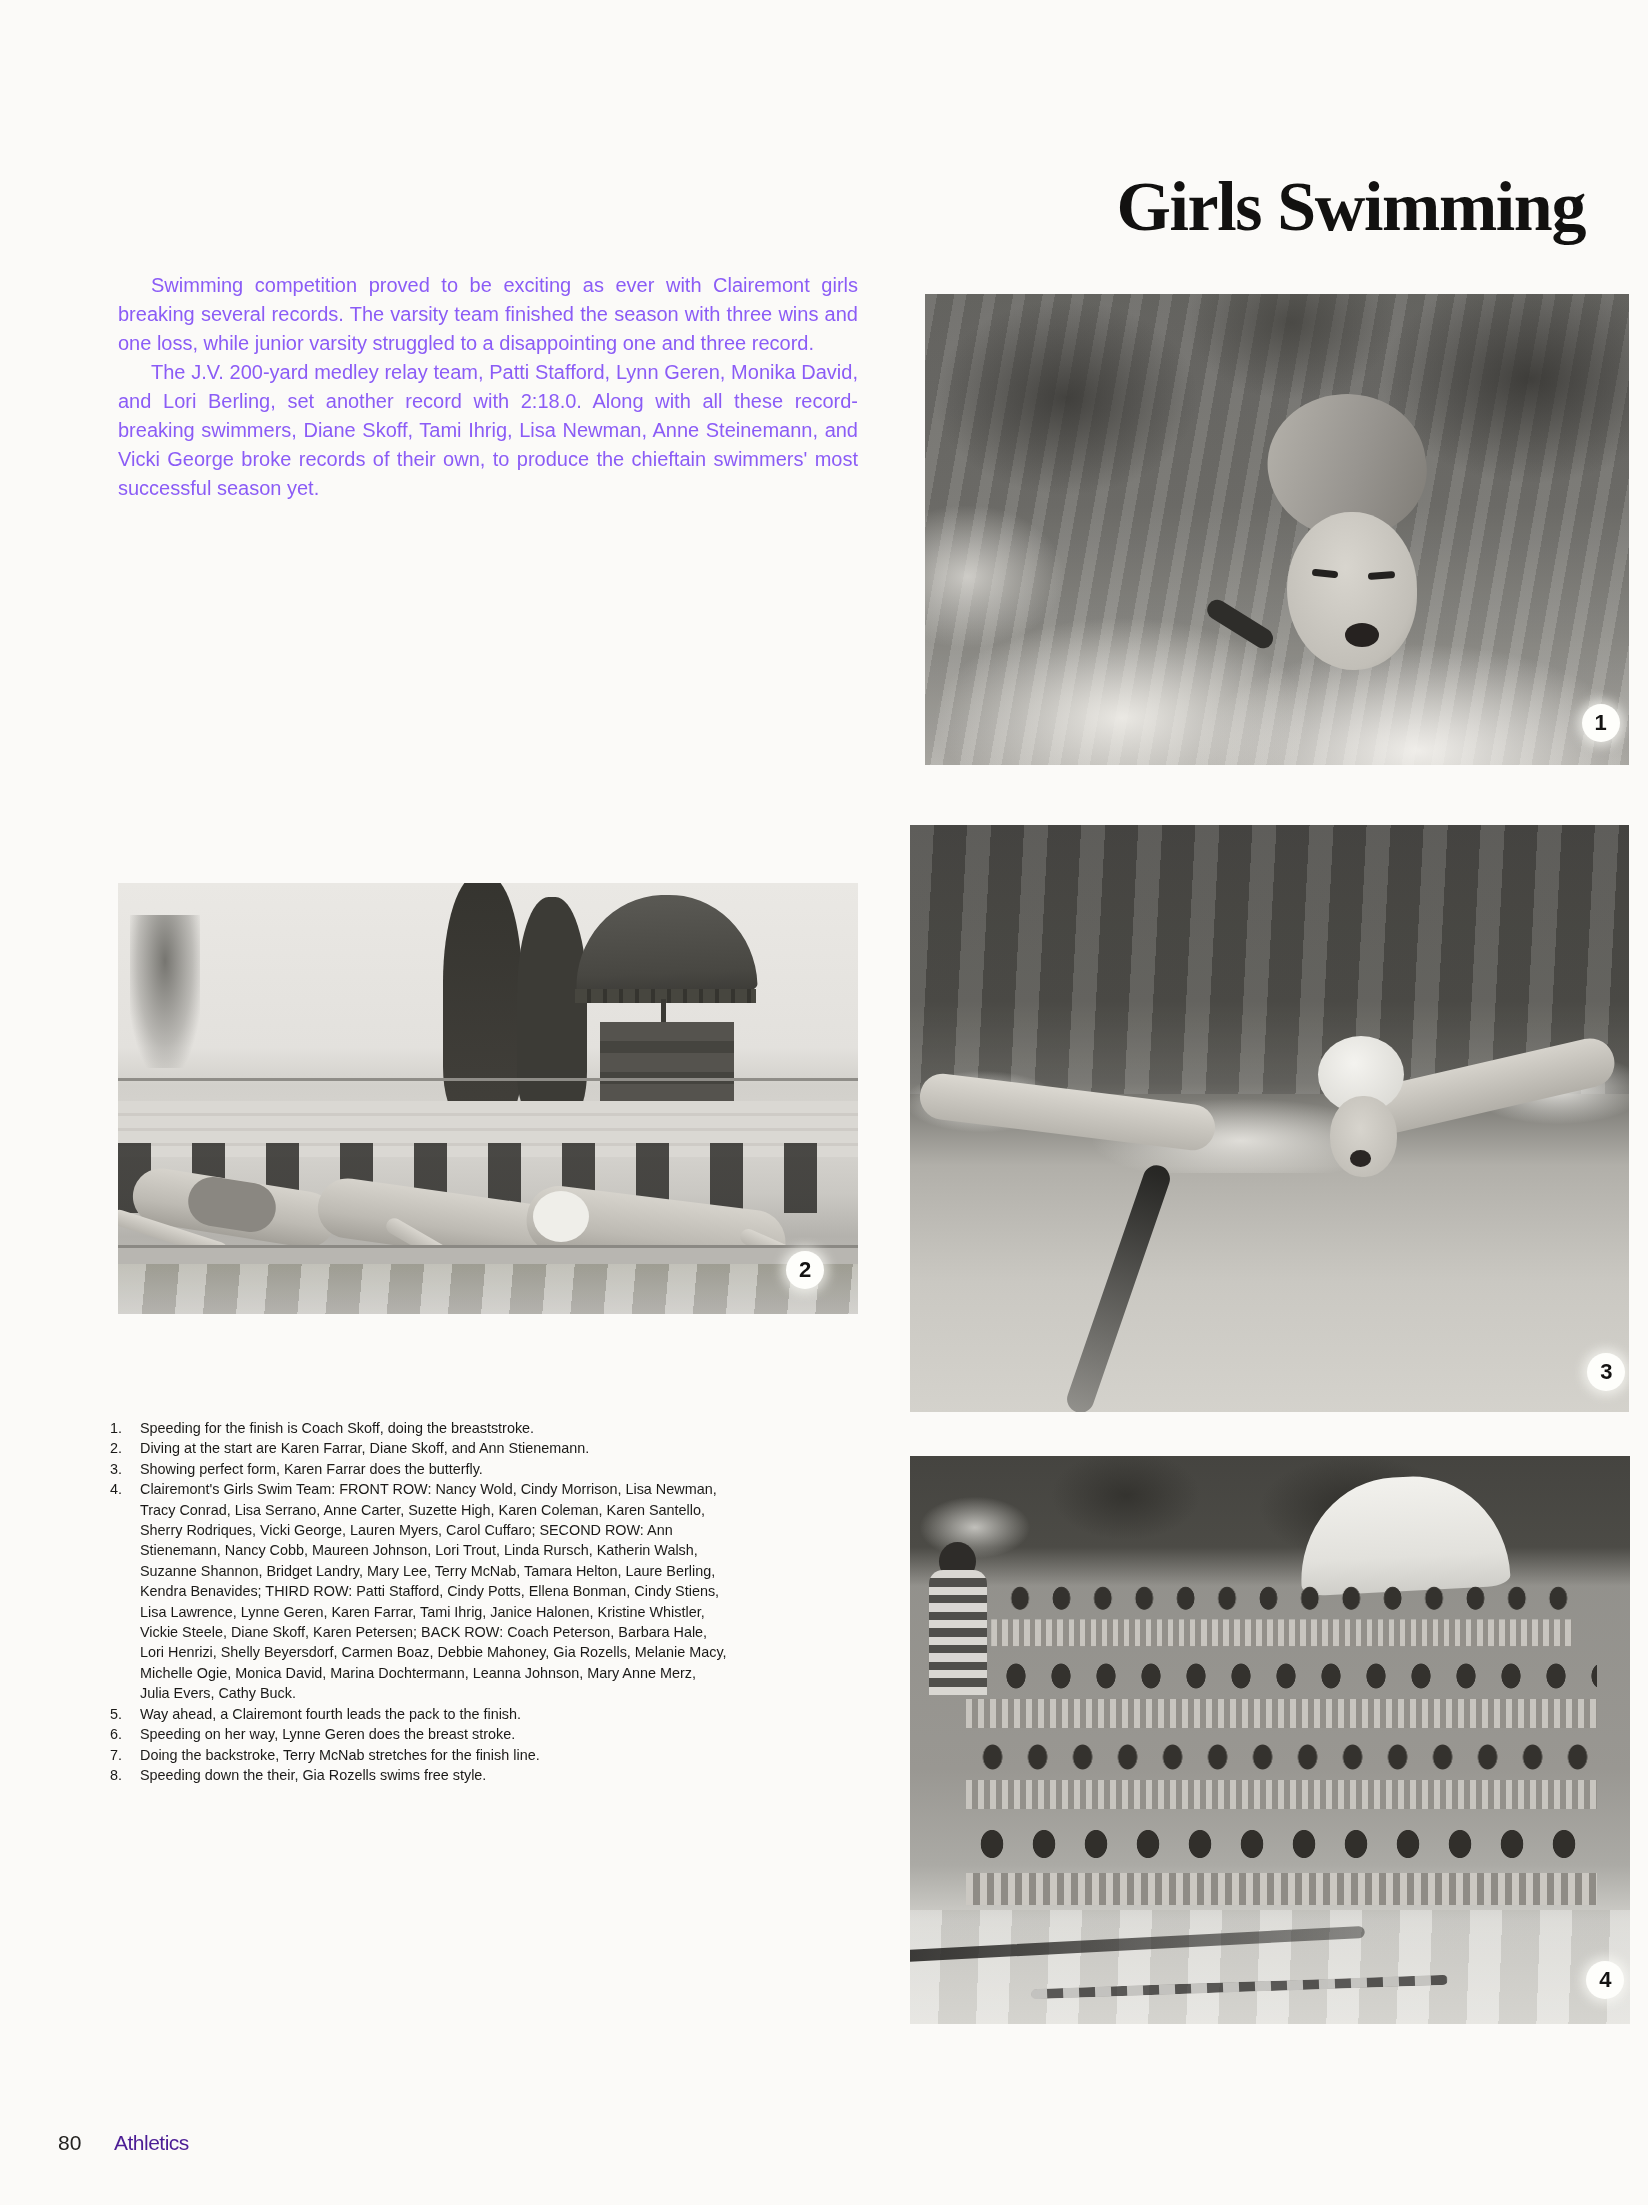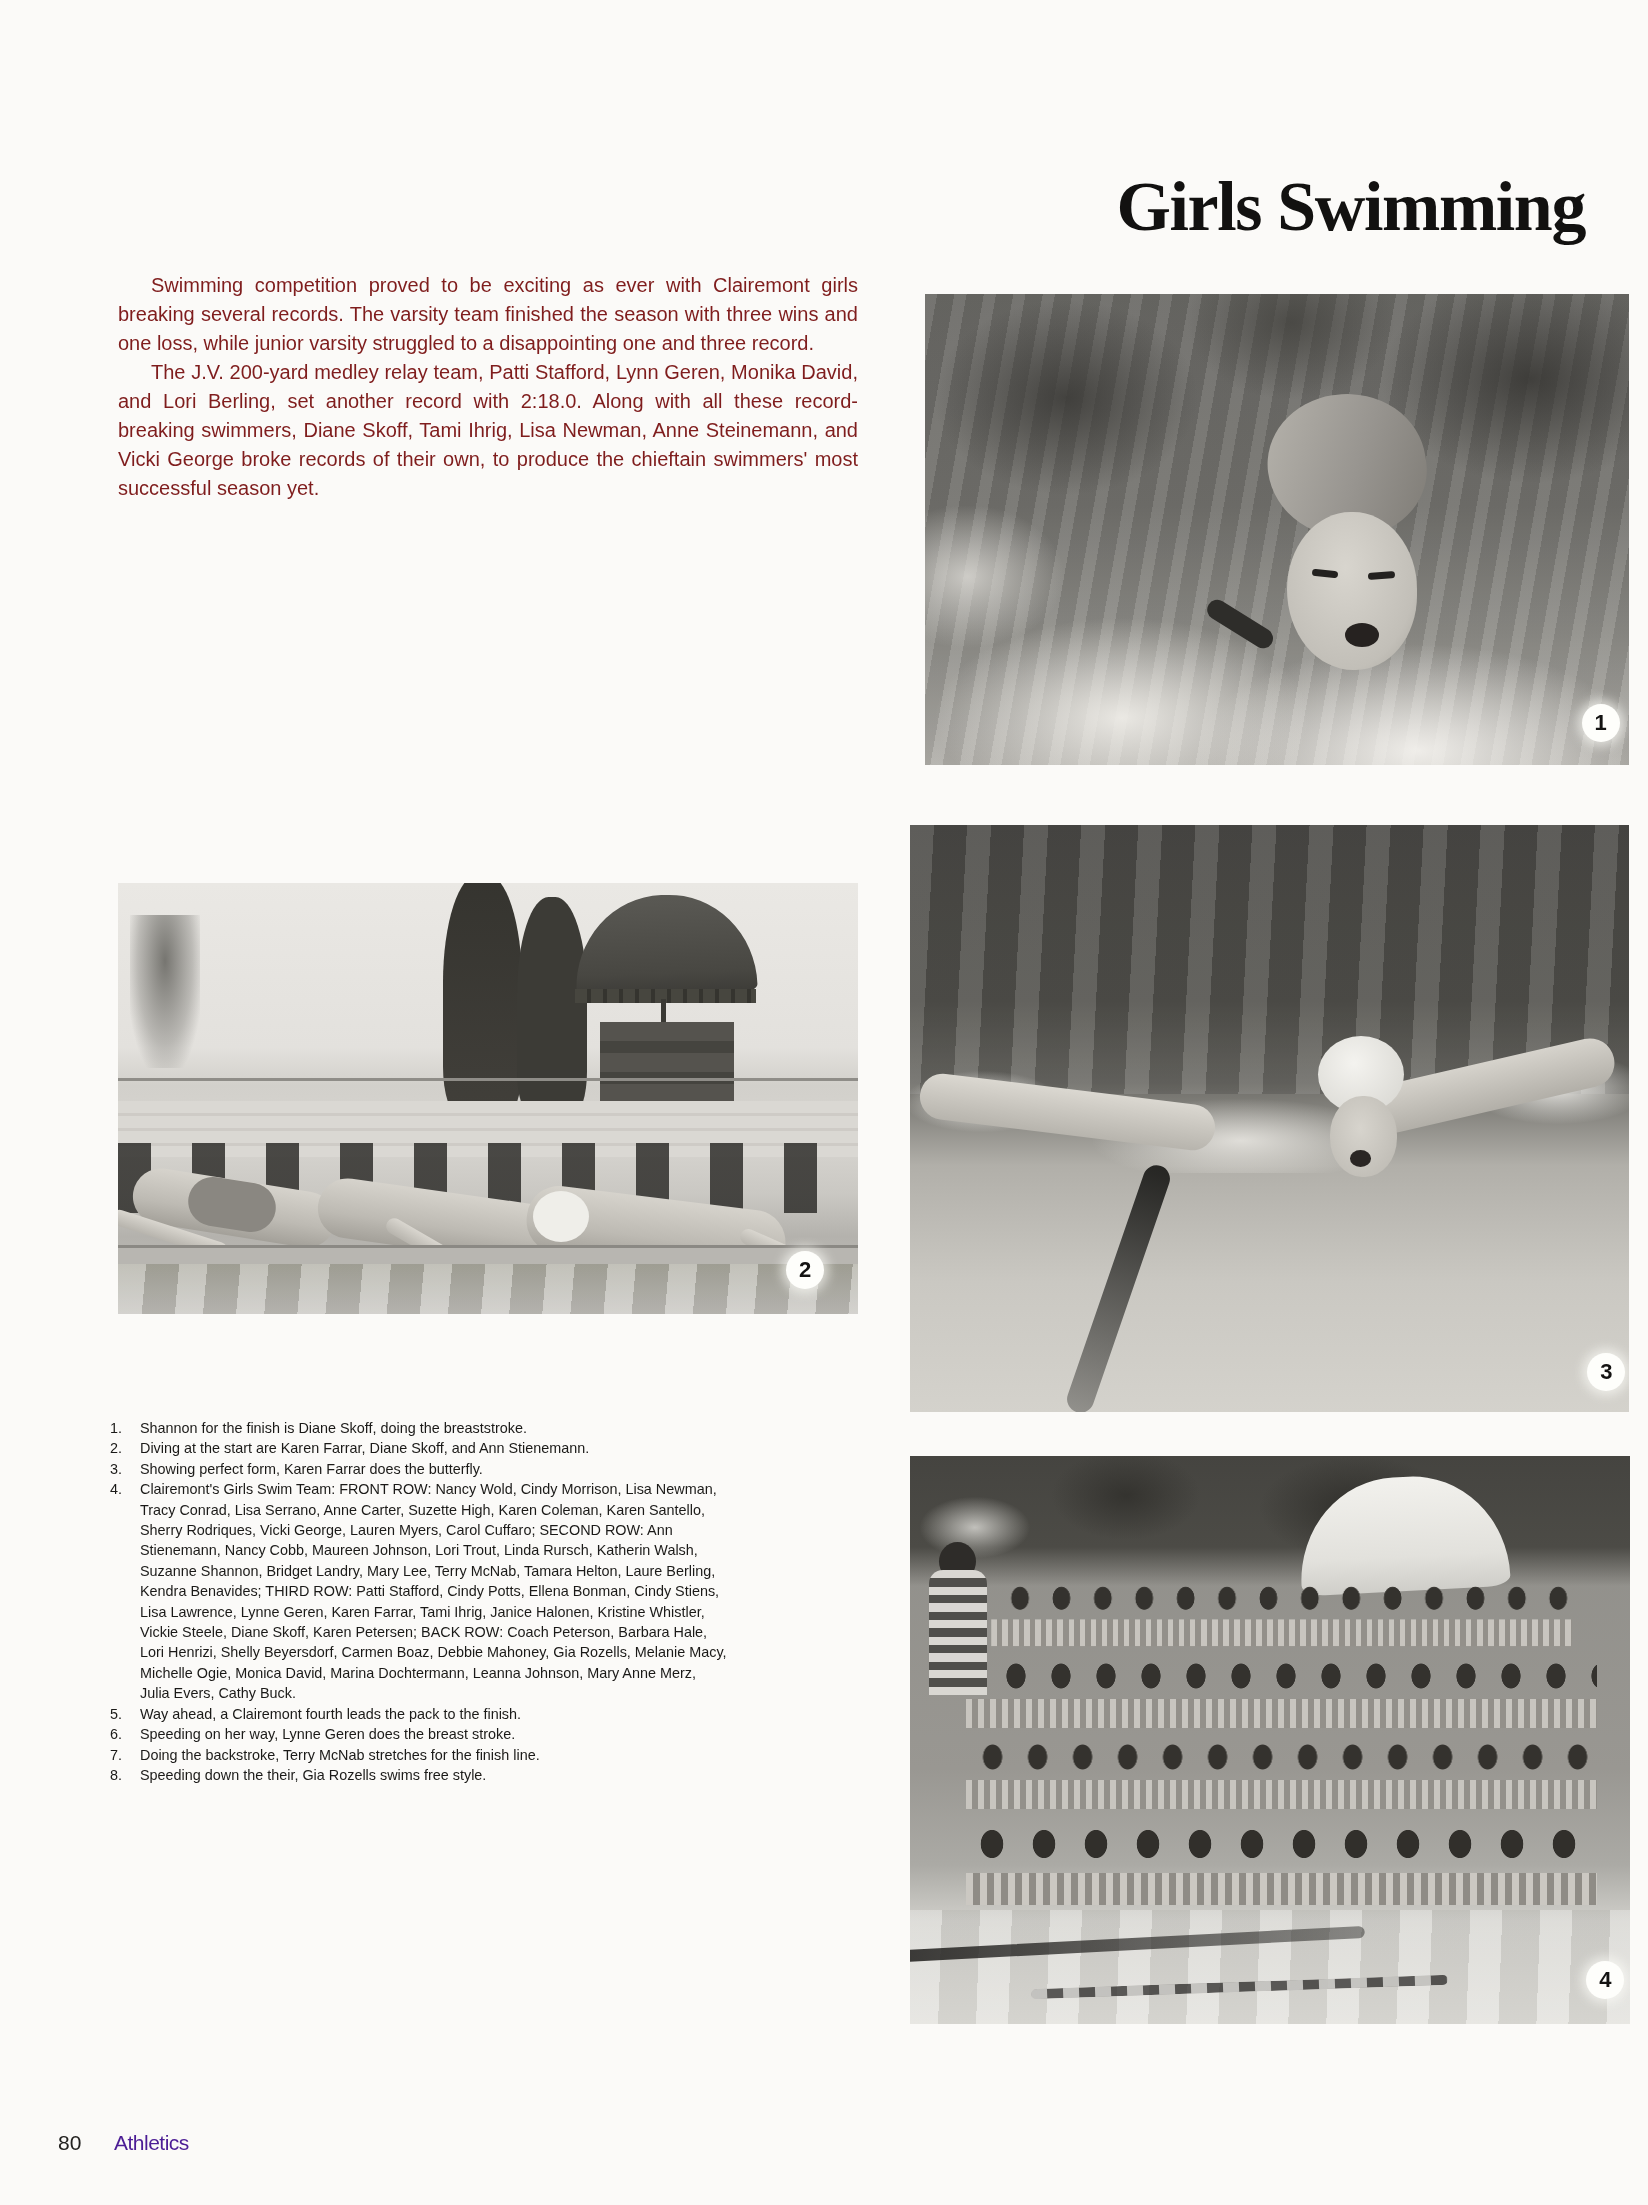--- a/index.html
+++ b/index.html
@@ -11,21 +11,21 @@
   
   .title{
     position:absolute;top:168px;right:63px;margin:0;
     font-family:"Liberation Serif",serif;font-weight:bold;
     font-size:70px;line-height:1.1;letter-spacing:-1.4px;color:#121110;
     white-space:nowrap;
   }
   
   .article{
     position:absolute;left:118px;top:271px;width:740px;
-    font-size:20px;line-height:29px;text-align:justify;color:#7f1d1d;
+    font-size:20px;line-height:29px;text-align:justify;color:#8b5cf6;
   }
   .article p{margin:0;text-indent:33px;}
   .byline{
     position:absolute;left:118px;top:808px;width:740px;
     font-size:20.4px;text-align:right;color:#1b1a18;
   }
   
   .captions{
     position:absolute;left:110px;top:1418px;width:617px;
     list-style:none;margin:0;padding:0;
@@ -236,21 +236,21 @@
     <div class="ph p4-row p4-row4"></div>
     <div class="ph p4-coach-head"></div>
     <div class="ph p4-coach"></div>
     <div class="ph p4-water"></div>
     <div class="ph p4-lane1"></div>
     <div class="ph p4-lane2"></div>
     <div class="badge" style="right:5.6px;bottom:24.6px;">4</div>
   </div>
 
   <ol class="captions">
-    <li><span class="num">1.</span><span>Shannon for the finish is Diane Skoff, doing the breaststroke.</span></li>
+    <li><span class="num">1.</span><span>Speeding for the finish is Coach Skoff, doing the breaststroke.</span></li>
     <li><span class="num">2.</span><span>Diving at the start are Karen Farrar, Diane Skoff, and Ann Stienemann.</span></li>
     <li><span class="num">3.</span><span>Showing perfect form, Karen Farrar does the butterfly.</span></li>
     <li><span class="num">4.</span><span>Clairemont's Girls Swim Team: FRONT ROW: Nancy Wold, Cindy Morrison, Lisa Newman, Tracy Conrad, Lisa Serrano, Anne Carter, Suzette High, Karen Coleman, Karen Santello, Sherry Rodriques, Vicki George, Lauren Myers, Carol Cuffaro; SECOND ROW: Ann Stienemann, Nancy Cobb, Maureen Johnson, Lori Trout, Linda Rursch, Katherin Walsh, Suzanne Shannon, Bridget Landry, Mary Lee, Terry McNab, Tamara Helton, Laure Berling, Kendra Benavides; THIRD ROW: Patti Stafford, Cindy Potts, Ellena Bonman, Cindy Stiens, Lisa Lawrence, Lynne Geren, Karen Farrar, Tami Ihrig, Janice Halonen, Kristine Whistler, Vickie Steele, Diane Skoff, Karen Petersen; BACK ROW: Coach Peterson, Barbara Hale, Lori Henrizi, Shelly Beyersdorf, Carmen Boaz, Debbie Mahoney, Gia Rozells, Melanie Macy, Michelle Ogie, Monica David, Marina Dochtermann, Leanna Johnson, Mary Anne Merz, Julia Evers, Cathy Buck.</span></li>
     <li><span class="num">5.</span><span>Way ahead, a Clairemont fourth leads the pack to the finish.</span></li>
     <li><span class="num">6.</span><span>Speeding on her way, Lynne Geren does the breast stroke.</span></li>
     <li><span class="num">7.</span><span>Doing the backstroke, Terry McNab stretches for the finish line.</span></li>
     <li><span class="num">8.</span><span>Speeding down the their, Gia Rozells swims free style.</span></li>
   </ol>
 
   <div class="folio">80</div>

